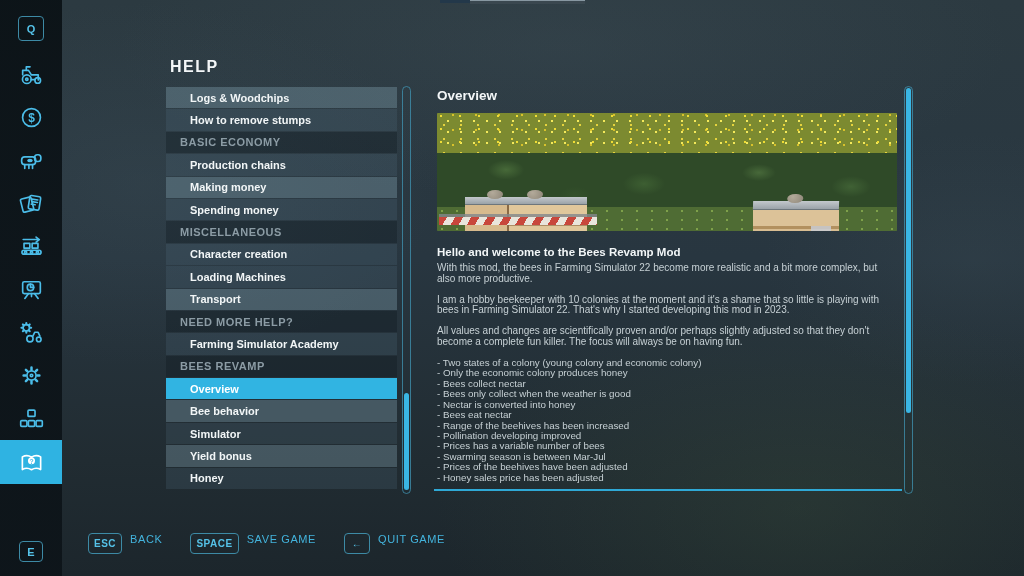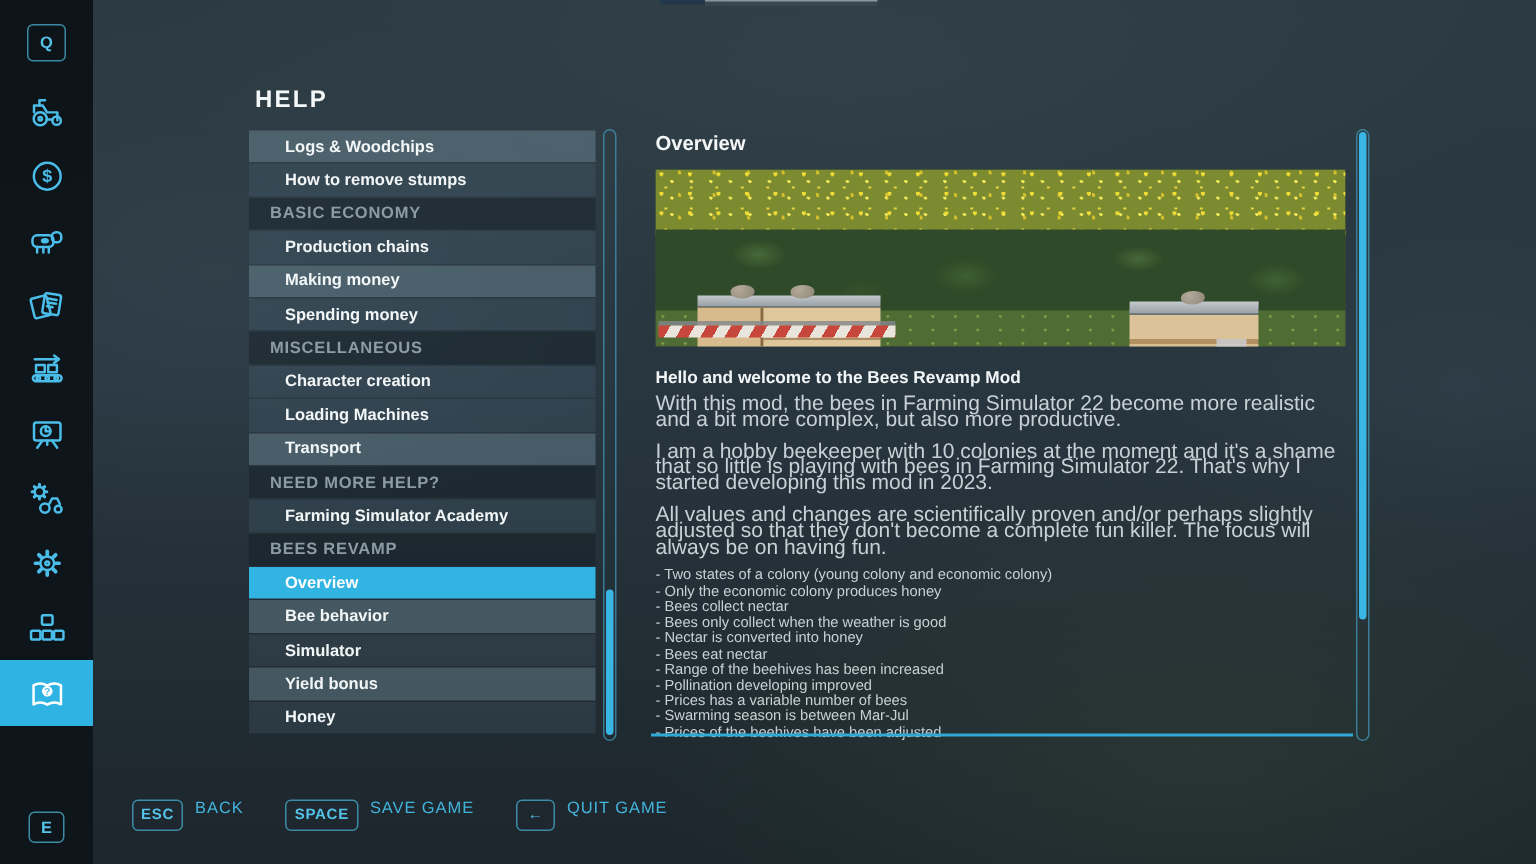--- a/index.html
+++ b/index.html
@@ -98,21 +98,21 @@
     background-image:repeating-linear-gradient(180deg, transparent 0 20px, rgba(120,85,50,.5) 20px 21.5px); }
   .hive-right{ left:316px; top:88px; width:86px; }
   .hive-right .hive-lid{ height:9px; width:86px; transform:skewX(-2deg); }
   .hive-right .stone.s1{ left:34px; }
   .hive-right .hive-body{ height:62px; width:86px;
     background:linear-gradient(180deg,#dcc298 0 26%, #b2905f 26% 31%, #d8bd92 31% 52%, #6b4e33 52% 62%, #d2b588 62% 100%); }
   .hive-right .label{ position:absolute; right:8px; top:16px; width:20px; height:30px; background:#c9ccd2; opacity:.85; }
 
   
   .content-heading{ font-size:11.5px; font-weight:bold; color:#f2f6f7; margin-bottom:5px; }
-  .para{ font-size:14px; line-height:10.8px; color:#c7d1d5; margin-bottom:10px; width:456px; }
+  .para{ font-size:10px; line-height:10.8px; color:#c7d1d5; margin-bottom:10px; width:456px; }
   .bullets{ margin-top:2px; }
   .bullet-line{ font-size:9.8px; line-height:10.45px; color:#c7d1d5; }
 
   
   .top-sliver-a{ position:absolute; left:440px; top:0; width:30px; height:3px; background:#23384a; }
   .top-sliver-b{ position:absolute; left:470px; top:0; width:115px; height:4px; background:#3a474f; border-top:1px solid #8797a1; }
 
   
   .footer{ position:absolute; left:88px; top:533px; display:flex; align-items:center; gap:28px; }
   .f-btn{ display:flex; gap:8px; cursor:pointer; }
@@ -289,20 +289,21 @@
         <div class="bullet-line">- Only the economic colony produces honey</div>
         <div class="bullet-line">- Bees collect nectar</div>
         <div class="bullet-line">- Bees only collect when the weather is good</div>
         <div class="bullet-line">- Nectar is converted into honey</div>
         <div class="bullet-line">- Bees eat nectar</div>
         <div class="bullet-line">- Range of the beehives has been increased</div>
         <div class="bullet-line">- Pollination developing improved</div>
         <div class="bullet-line">- Prices has a variable number of bees</div>
         <div class="bullet-line">- Swarming season is between Mar-Jul</div>
         <div class="bullet-line">- Prices of the beehives have been adjusted</div>
+        <div class="bullet-line">- Honey sales price has been adjusted</div>
       </div>
   </div>
   <div class="vscroll content-scroll">
       <div class="thumb"></div>
     </div>
   <div class="bottom-line"></div>
 
   <div class="footer">
       <div class="f-btn">
         <span class="f-key">ESC</span>

